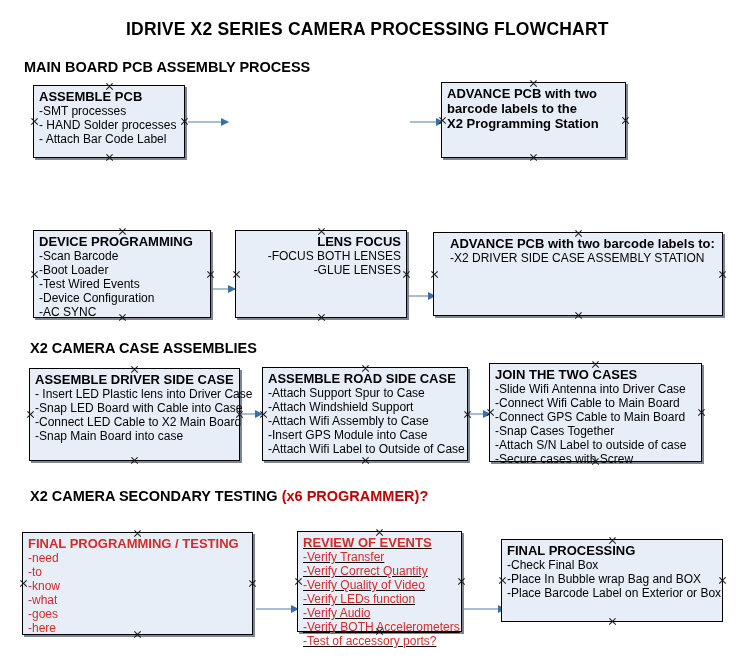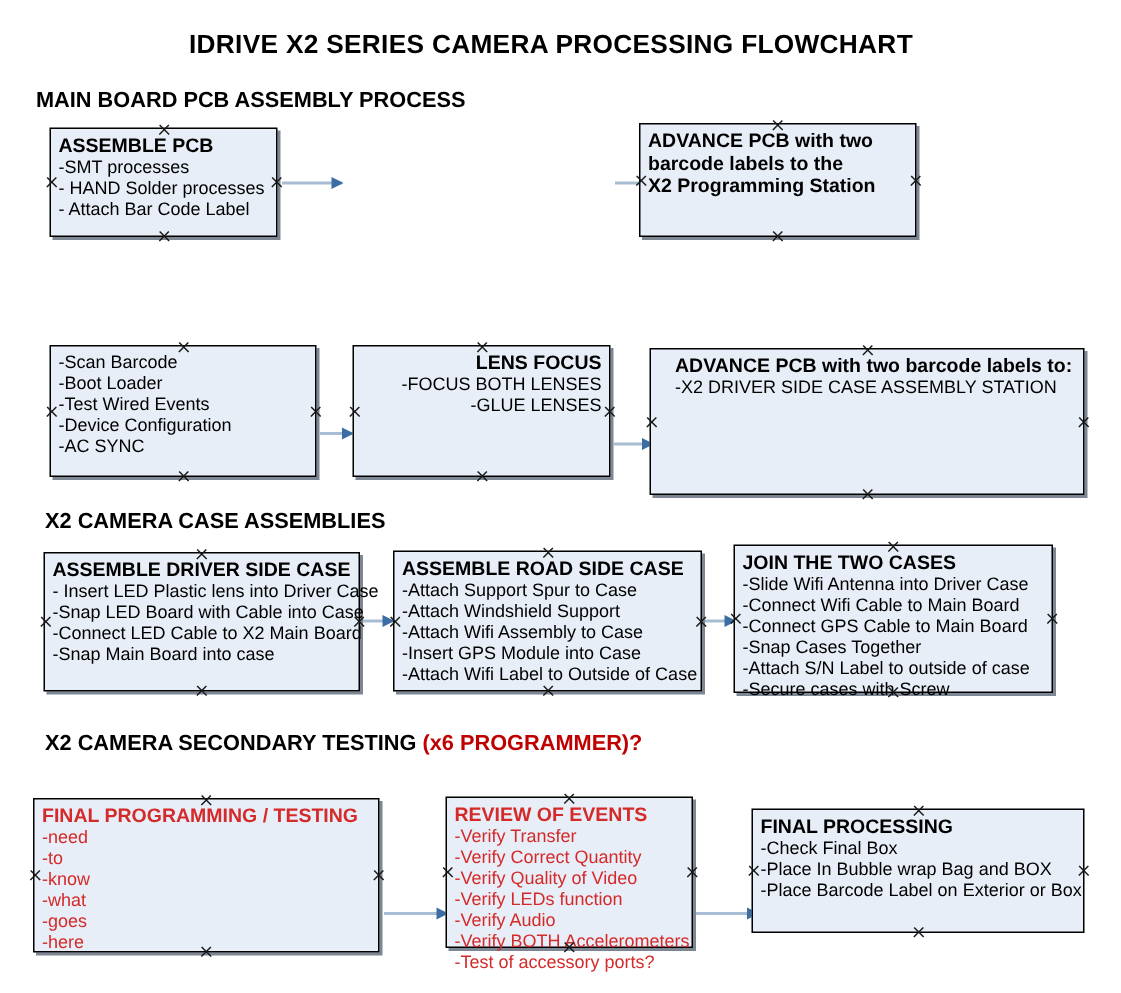--- a/index.html
+++ b/index.html
@@ -132,32 +132,33 @@
 
   <div class="conn" style="left:188px; top:121px; width:40px;">
     <span class="head"></span>
   </div>
 
 
   <div class="conn" style="left:410px; top:121px; width:33px;">
     <span class="head"></span>
   </div>
 
-  <div class="node" style="left:426px; top:82px; width:185px; height:76px;">
+  <div class="node" style="left:441px; top:82px; width:185px; height:76px;">
     <div class="node-title">ADVANCE PCB with two</div>
     <div class="node-title">barcode labels to the</div>
     <div class="node-title"> X2 Programming Station</div>
     <div class="handle" style="left:50%; top:0;"></div>
     <div class="handle" style="left:50%; top:100%;"></div>
     <div class="handle" style="left:0; top:50%;"></div>
     <div class="handle" style="left:100%; top:50%;"></div>
   </div>
 
 
   <div class="node" style="left:33px; top:230px; width:178px; height:88px;">
+    <div class="node-title">DEVICE PROGRAMMING</div>
     <div class="node-line">-Scan Barcode</div>
     <div class="node-line">-Boot Loader</div>
     <div class="node-line">-Test Wired Events</div>
     <div class="node-line">-Device Configuration</div>
     <div class="node-line">-AC SYNC</div>
     <div class="handle" style="left:50%; top:0;"></div>
     <div class="handle" style="left:50%; top:100%;"></div>
     <div class="handle" style="left:0; top:50%;"></div>
     <div class="handle" style="left:100%; top:50%;"></div>
   </div>
@@ -173,21 +174,21 @@
     <div class="handle" style="left:50%; top:0;"></div>
     <div class="handle" style="left:50%; top:100%;"></div>
     <div class="handle" style="left:0; top:50%;"></div>
     <div class="handle" style="left:100%; top:50%;"></div>
   </div>
 
   <div class="conn" style="left:409px; top:295px; width:26px;">
     <span class="head"></span>
   </div>
 
-  <div class="node" style="left:433px; top:232px; width:290px; height:98px;padding-left:16px;">
+  <div class="node" style="left:433px; top:232px; width:290px; height:84px;padding-left:16px;">
     <div class="node-title">ADVANCE PCB with two barcode labels to:</div>
     <div class="node-line">-X2 DRIVER  SIDE  CASE  ASSEMBLY STATION</div>
     <div class="handle" style="left:50%; top:0;"></div>
     <div class="handle" style="left:50%; top:100%;"></div>
     <div class="handle" style="left:0; top:50%;"></div>
     <div class="handle" style="left:100%; top:50%;"></div>
   </div>
 
   <div class="section-title" style="left:30px; top:340px;">X2 CAMERA CASE ASSEMBLIES</div>
 
@@ -253,21 +254,21 @@
     <div class="handle" style="left:50%; top:0;"></div>
     <div class="handle" style="left:50%; top:100%;"></div>
     <div class="handle" style="left:0; top:50%;"></div>
     <div class="handle" style="left:100%; top:50%;"></div>
   </div>
 
   <div class="conn" style="left:256px; top:608px; width:42px;">
     <span class="head"></span>
   </div>
 
-  <div class="node red overflow" style="left:297px; top:531px; width:165px; height:101px;">
+  <div class="node red overflow" style="left:297px; top:531px; width:165px; height:101px;text-decoration:underline;">
     <div class="node-title">REVIEW OF EVENTS</div>
     <div class="node-line">-Verify Transfer</div>
     <div class="node-line">-Verify Correct Quantity</div>
     <div class="node-line">-Verify Quality of Video</div>
     <div class="node-line">-Verify LEDs function</div>
     <div class="node-line">-Verify Audio</div>
     <div class="node-line">-Verify BOTH Accelerometers</div>
     <div class="node-line">-Test of accessory ports?</div>
     <div class="handle" style="left:50%; top:0;"></div>
     <div class="handle" style="left:50%; top:100%;"></div>

